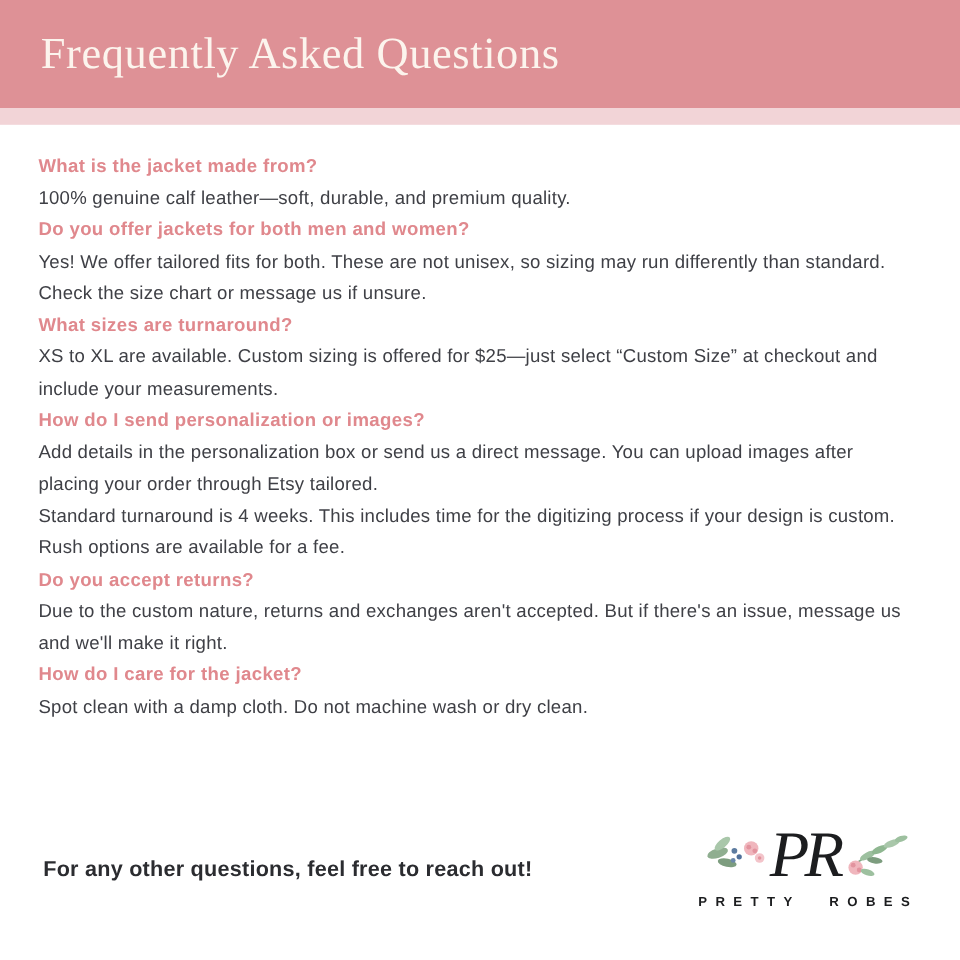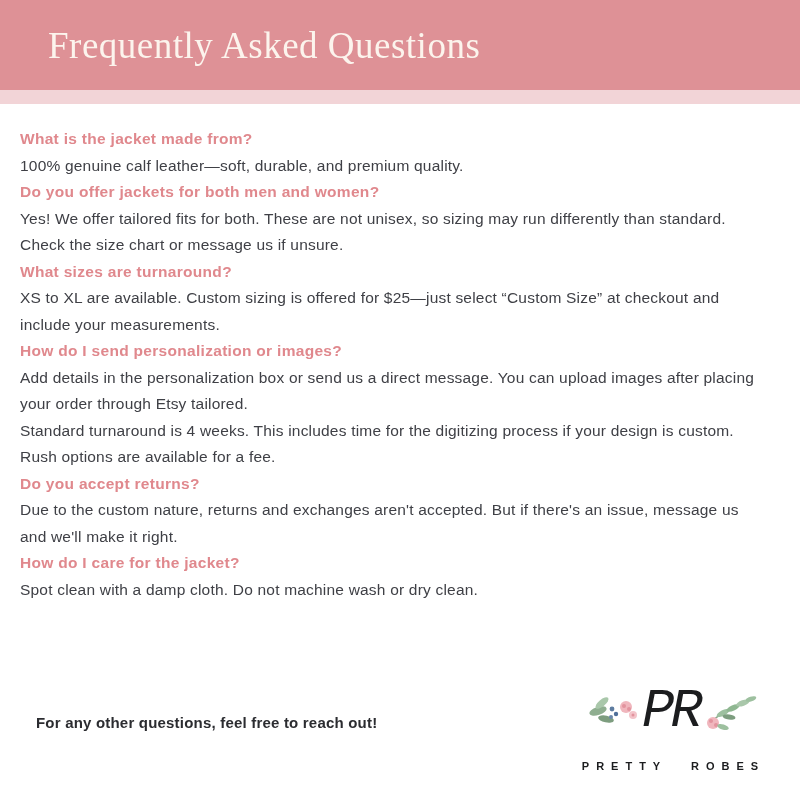--- a/index.html
+++ b/index.html
@@ -19,87 +19,87 @@
     height: 800px;
     background: #ffffff;
     overflow: hidden;
     font-family: "Liberation Sans", sans-serif;
   }
   .header {
     height: 90px;
     background: var(--header-bg);
     display: flex;
     align-items: center;
-    padding-left: 48px;
+    padding-left: 34px;
   }
   .header-title {
     margin: 0;
     font-family: "Liberation Serif", "DejaVu Serif", serif;
     font-weight: 400;
     font-size: 37px;
     letter-spacing: 0.5px;
     color: var(--title-color);
   }
   .header-strip {
     height: 14px;
     background: var(--strip-bg);
   }
   .content {
-    padding: 22px 36px 0 20px;
+    padding: 22px 36px 0 32px;
   }
   .faq-item { margin: 0; }
   .faq-question {
     color: var(--question-color);
     font-weight: bold;
     font-size: 15.5px;
     line-height: 26.5px;
     letter-spacing: 0.3px;
   }
   .faq-answer {
     color: var(--answer-color);
     font-size: 15.5px;
     line-height: 26.5px;
     letter-spacing: 0.2px;
   }
   .footer-note {
     position: absolute;
     left: 36px;
     top: 714px;
-    font-size: 15px;
+    font-size: 18px;
     font-weight: bold;
     letter-spacing: 0.2px;
     color: var(--footer-color);
   }
   .logo {
     position: absolute;
     right: 24px;
     top: 680px;
     width: 205px;
     display: flex;
     flex-direction: column;
     align-items: center;
   }
   .logo-top {
     display: flex;
     align-items: center;
     justify-content: center;
     height: 64px;
   }
   .logo-monogram {
-    font-family: Liberation Mono, monospace;
+    font-family: Liberation Serif, serif;
     font-style: italic;
     font-weight: 400;
     font-size: 54px;
     line-height: 60px;
     letter-spacing: -4px;
     color: var(--logo-color);
     margin: 0 2px;
   }
   .logo-name {
-    margin-top: 16px;
+    margin-top: 2px;
     font-size: 11px;
     font-weight: bold;
     letter-spacing: 7px;
     word-spacing: 14px;
     color: var(--logo-color);
     white-space: nowrap;
   }
 </style>
 </head>
 <body>

